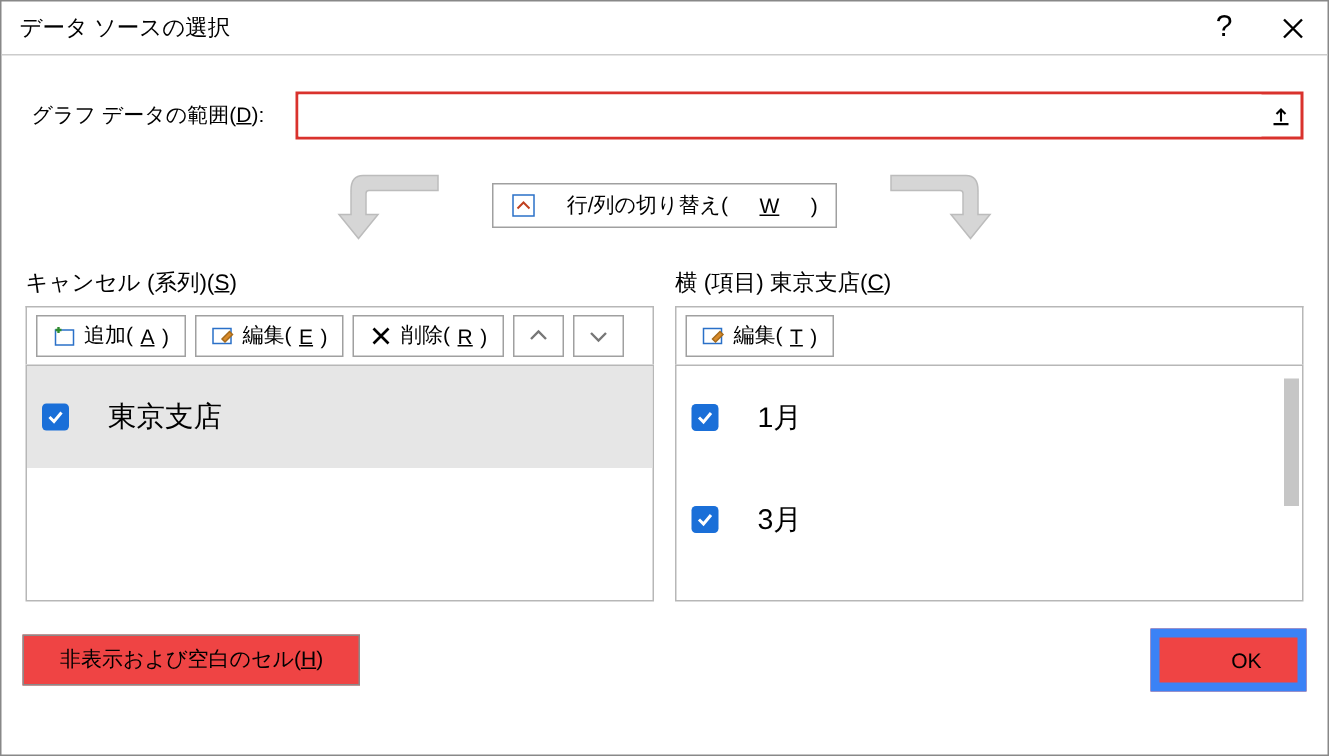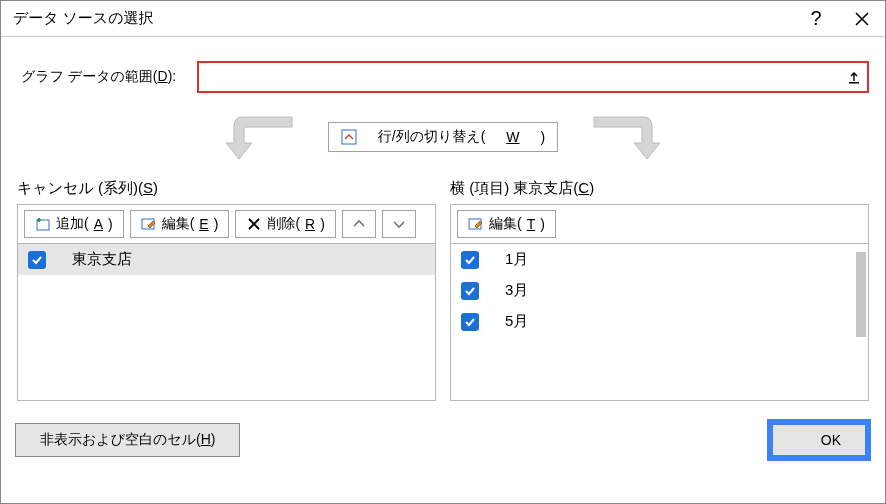--- a/index.html
+++ b/index.html
@@ -129,22 +129,22 @@
     content: "";
     position: absolute;
     right: 2px; top: 8px;
     width: 10px; height: 85px;
     background: #c6c6c6;
   }
   .row {
     display: flex;
     align-items: center;
     gap: 16px;
-    padding: 6px 10px;
-    font-size: 15px;
+    padding: 21px 10px;
+    font-size: 19px;
   }
   .row.selected { background: #e6e6e6; }
   .chk {
     width: 18px; height: 18px;
     border-radius: 3px;
     background: #1a6fd8;
     display: inline-flex;
     align-items: center;
     justify-content: center;
     cursor: pointer;
@@ -154,21 +154,21 @@
 
   .footer {
     display: flex;
     align-items: center;
     padding: 14px 14px 14px 14px;
     gap: 10px;
   }
   .footer .spacer { flex: 1; }
   .footer .btn {
     border: 1px solid #8a8a8a;
-    background: #e5e5e5;
+    background: #ef4444;
     padding: 7px 24px;
     font-size: 14px;
     cursor: pointer;
     min-width: 90px;
     text-align: center;
   }
   .footer .btn.primary { border: 6px solid #3b82f6; padding-left: 48px; }
   .under { text-decoration: underline; }
 </style>
 </head>

